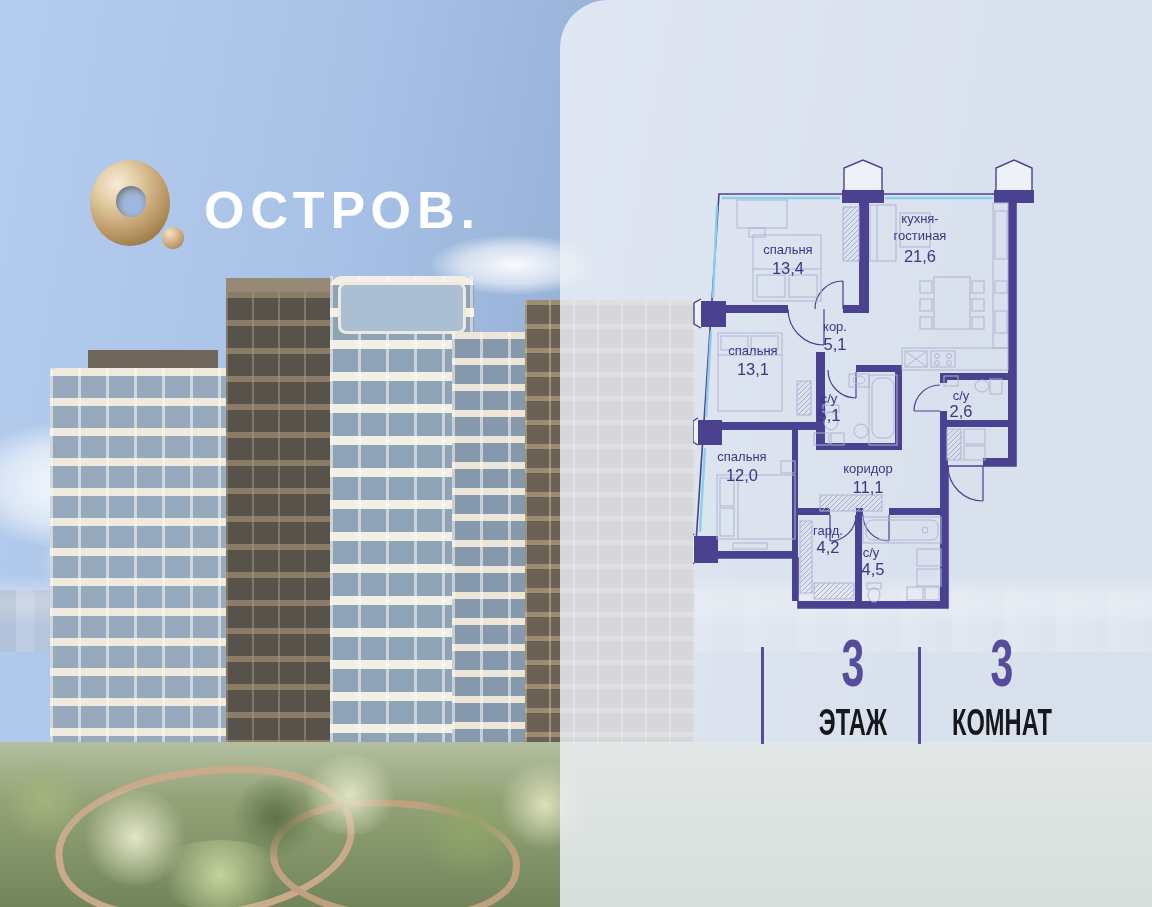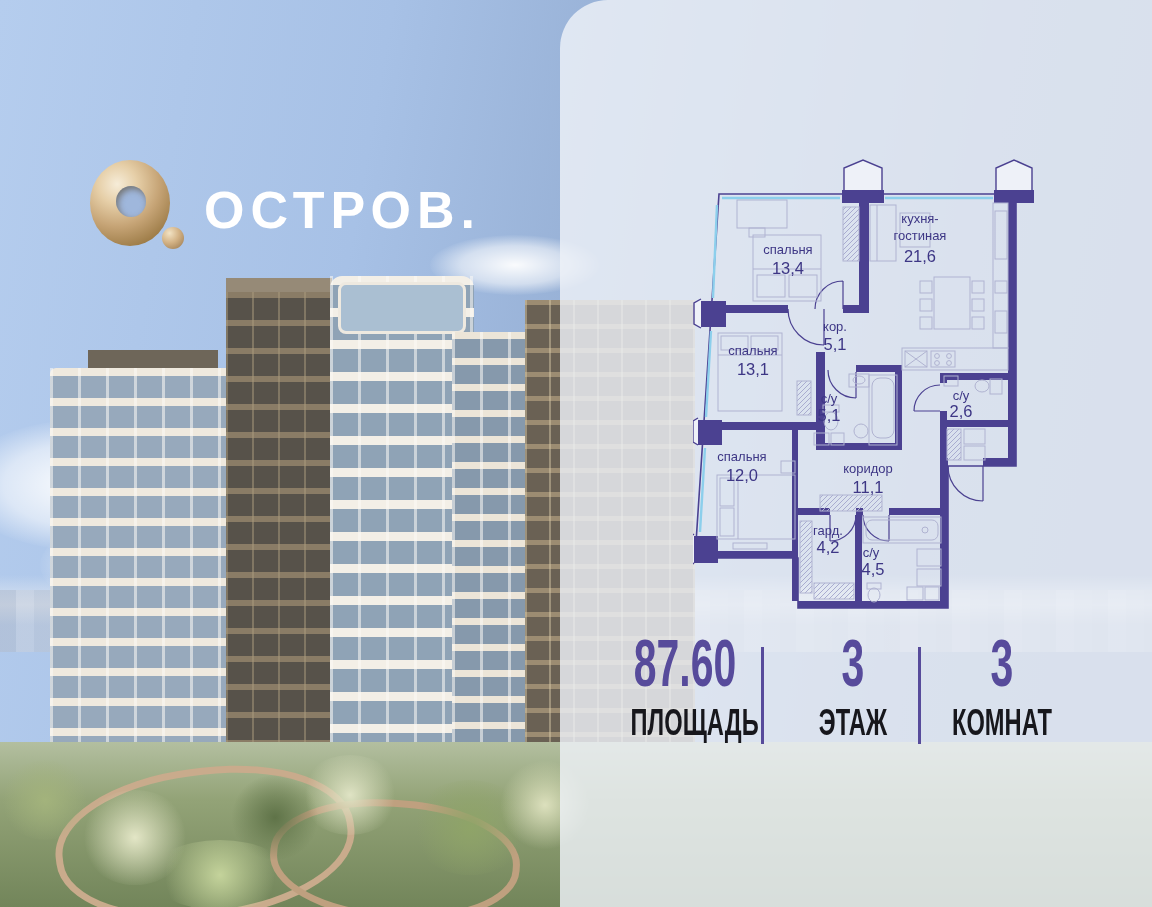--- a/index.html
+++ b/index.html
@@ -283,24 +283,20 @@
       <text class="room-name" x="175" y="318">коридор</text>
       <text class="room-area" x="175" y="338">11,1</text>
       <text class="room-name" x="135" y="380">гард.</text>
       <text class="room-area" x="135" y="398">4,2</text>
       <text class="room-name" x="178" y="402">с/у</text>
       <text class="room-area" x="180" y="420">4,5</text>
     </g>
   </svg>
 
   <div class="stats">
-    <div class="stat" style="left:24px;">
-      <div class="stat-value">87.60</div>
-      <div class="stat-label">ПЛОЩАДЬ</div>
-    </div>
     <div class="stat-divider" style="left:185px;"></div>
     <div class="stat" style="left:192px;">
       <div class="stat-value">3</div>
       <div class="stat-label">ЭТАЖ</div>
     </div>
     <div class="stat-divider" style="left:342px;"></div>
     <div class="stat" style="left:341px;">
       <div class="stat-value">3</div>
       <div class="stat-label">КОМНАТ</div>
     </div>

